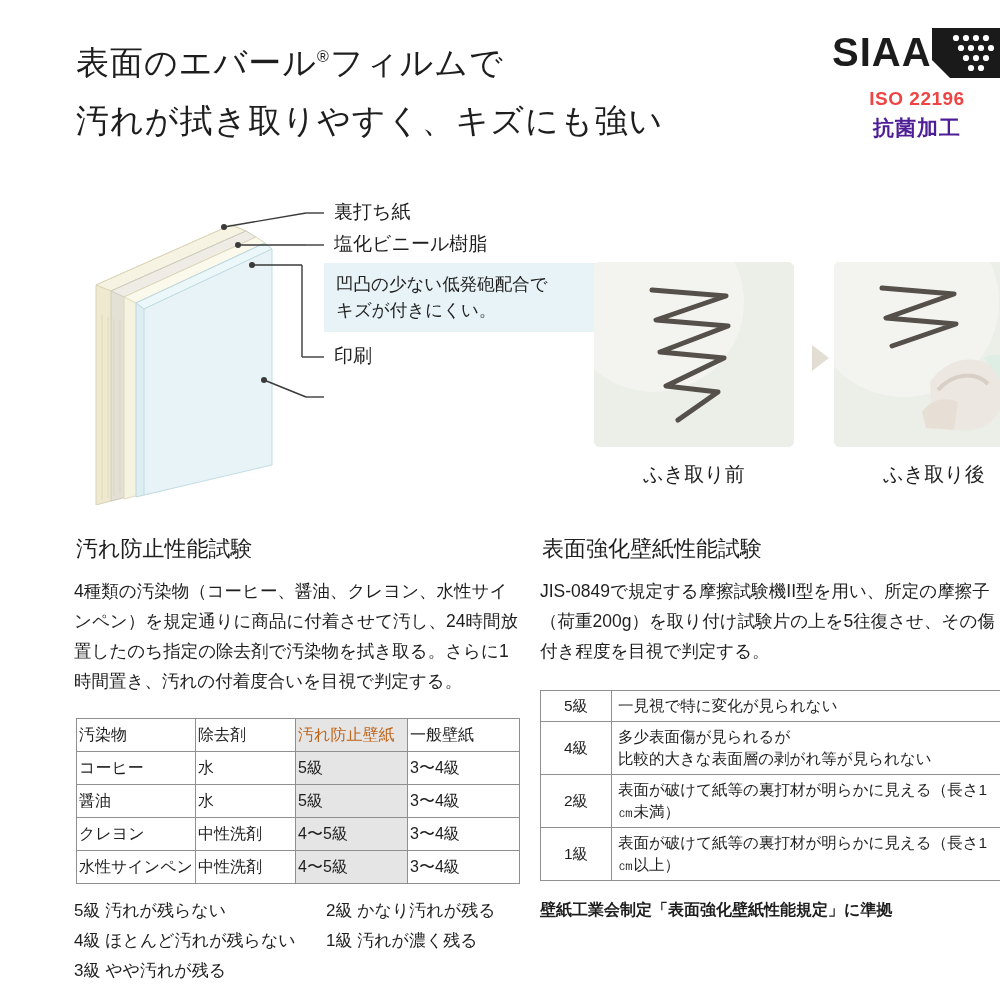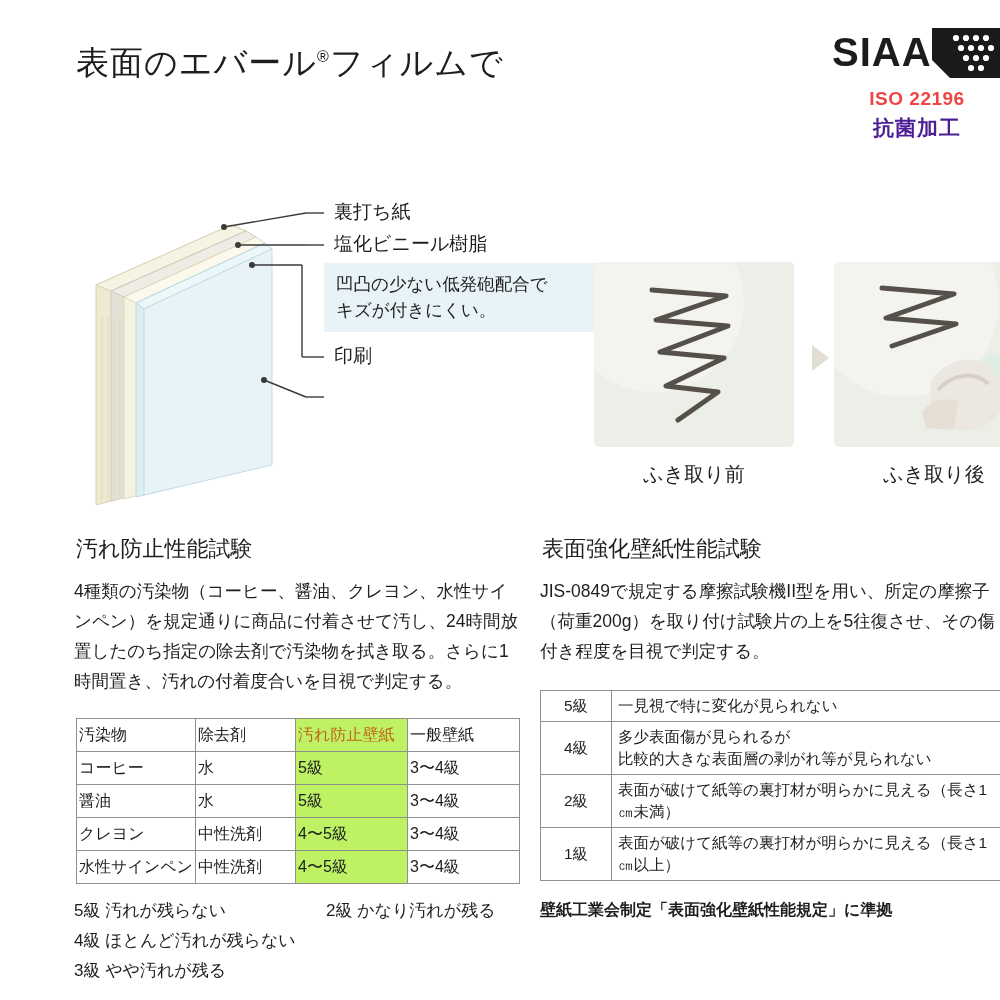--- a/index.html
+++ b/index.html
@@ -45,38 +45,39 @@
   .copy{position:absolute;font-size:17.5px;line-height:30px;color:#1e1e1e;}
 
   
   table{border-collapse:collapse;font-size:16px;color:#1e1e1e;}
   table td,table th{border:1px solid #8f8f8f;font-weight:normal;}
 
   #tbl-left{position:absolute;left:40px;top:718px;width:444px;}
   #tbl-left td{height:30px;padding:1px 2px;font-size:16px;}
   #tbl-left .c0{width:120px;}
   #tbl-left .c1{width:100px;}
-  #tbl-left .c2{width:112px;background:#bef264;}
+  #tbl-left .c2{width:112px;background:#e5e5e5;}
   #tbl-left .c3{width:112px;}
   #tbl-left thead td.c2{color:#c0651a;}
 
   #tbl-right{position:absolute;left:504px;top:690px;width:462px;}
   #tbl-right td{padding:4px 6px;font-size:15.5px;text-align:left;line-height:22px;}
   #tbl-right td.grade{width:58px;text-align:center;}
 
   .legend{position:absolute;font-size:17px;line-height:30px;color:#1e1e1e;}
   .note{position:absolute;font-size:16px;color:#1e1e1e;font-weight:bold;}
 </style>
 </head>
 <body>
 
 <div class="page">
 
   <div class="headline">
     <div class="l1"><span>表面のエバール</span><span class="sup">®</span><span>フィルムで</span></div>
+    <div class="l2">汚れが拭き取りやすく、キズにも強い</div>
   </div>
 
   <div class="siaa">
     <div class="siaa-mark">
       <svg width="170" height="62" viewBox="0 0 170 62">
         <polygon points="100,2 168,2 168,52 118,52 100,34" fill="#1a1a1a"></polygon>
         <g fill="#ffffff">
           <circle cx="124" cy="12" r="3.1"></circle>
             <circle cx="134" cy="12" r="3.1"></circle>
             <circle cx="144" cy="12" r="3.1"></circle>
@@ -218,20 +219,21 @@
     </tbody>
   </table>
 
   <div class="legend" style="left:38px;top:896px;">
     <div>5級 汚れが残らない</div>
     <div>4級 ほとんど汚れが残らない</div>
     <div>3級 やや汚れが残る</div>
   </div>
   <div class="legend" style="left:290px;top:896px;">
     <div>2級 かなり汚れが残る</div>
+    <div>1級 汚れが濃く残る</div>
   </div>
 
   <div class="sec-title" style="left:506px;top:534px;">表面強化壁紙性能試験</div>
   <div class="copy" style="left:504px;top:576px;width:468px;">JIS-0849で規定する摩擦試験機II型を用い、所定の摩擦子（荷重200g）を取り付け試験片の上を5往復させ、その傷付き程度を目視で判定する。</div>
 
   <table id="tbl-right">
     <tbody>
       <tr>
         <td class="grade">5級</td>
         <td>一見視で特に変化が見られない</td>

